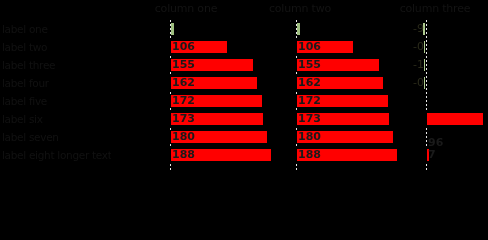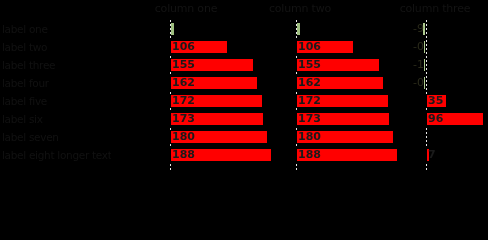--- a/index.html
+++ b/index.html
@@ -168,27 +168,23 @@
         <div class="val neg" style="right: 64px;">-0</div>
       </div>
       <div class="row" style="top: 36px;">
         <div class="bar neg" style="left: 19px; width: 3px;"></div>
         <div class="val neg" style="right: 64px;">-1</div>
       </div>
       <div class="row" style="top: 54px;">
         <div class="bar neg" style="left: 19px; width: 3px;"></div>
         <div class="val neg" style="right: 64px;">-0</div>
       </div>
-      <div class="row" style="top: 72px;">
-        <div class="bar pos" style="left: 22px; width: 21.1458px;"></div>
-        <div class="val pos" style="left: 24px;">35</div>
-      </div>
       <div class="row" style="top: 90px;">
         <div class="bar pos" style="left: 22px; width: 58px;"></div>
-        <div class="val pos" style="left: 24px;">96</div>
+        <div class="val pos" style="left: 24px; margin-top: 24px;">96</div>
       </div>
       <div class="row" style="top: 126px;">
         <div class="bar pos" style="left: 22px; width: 4.22917px;"></div>
         <div class="val pos" style="left: 24px;">7</div>
       </div>
     </div>
 
 </div>
 
 </body></html>

